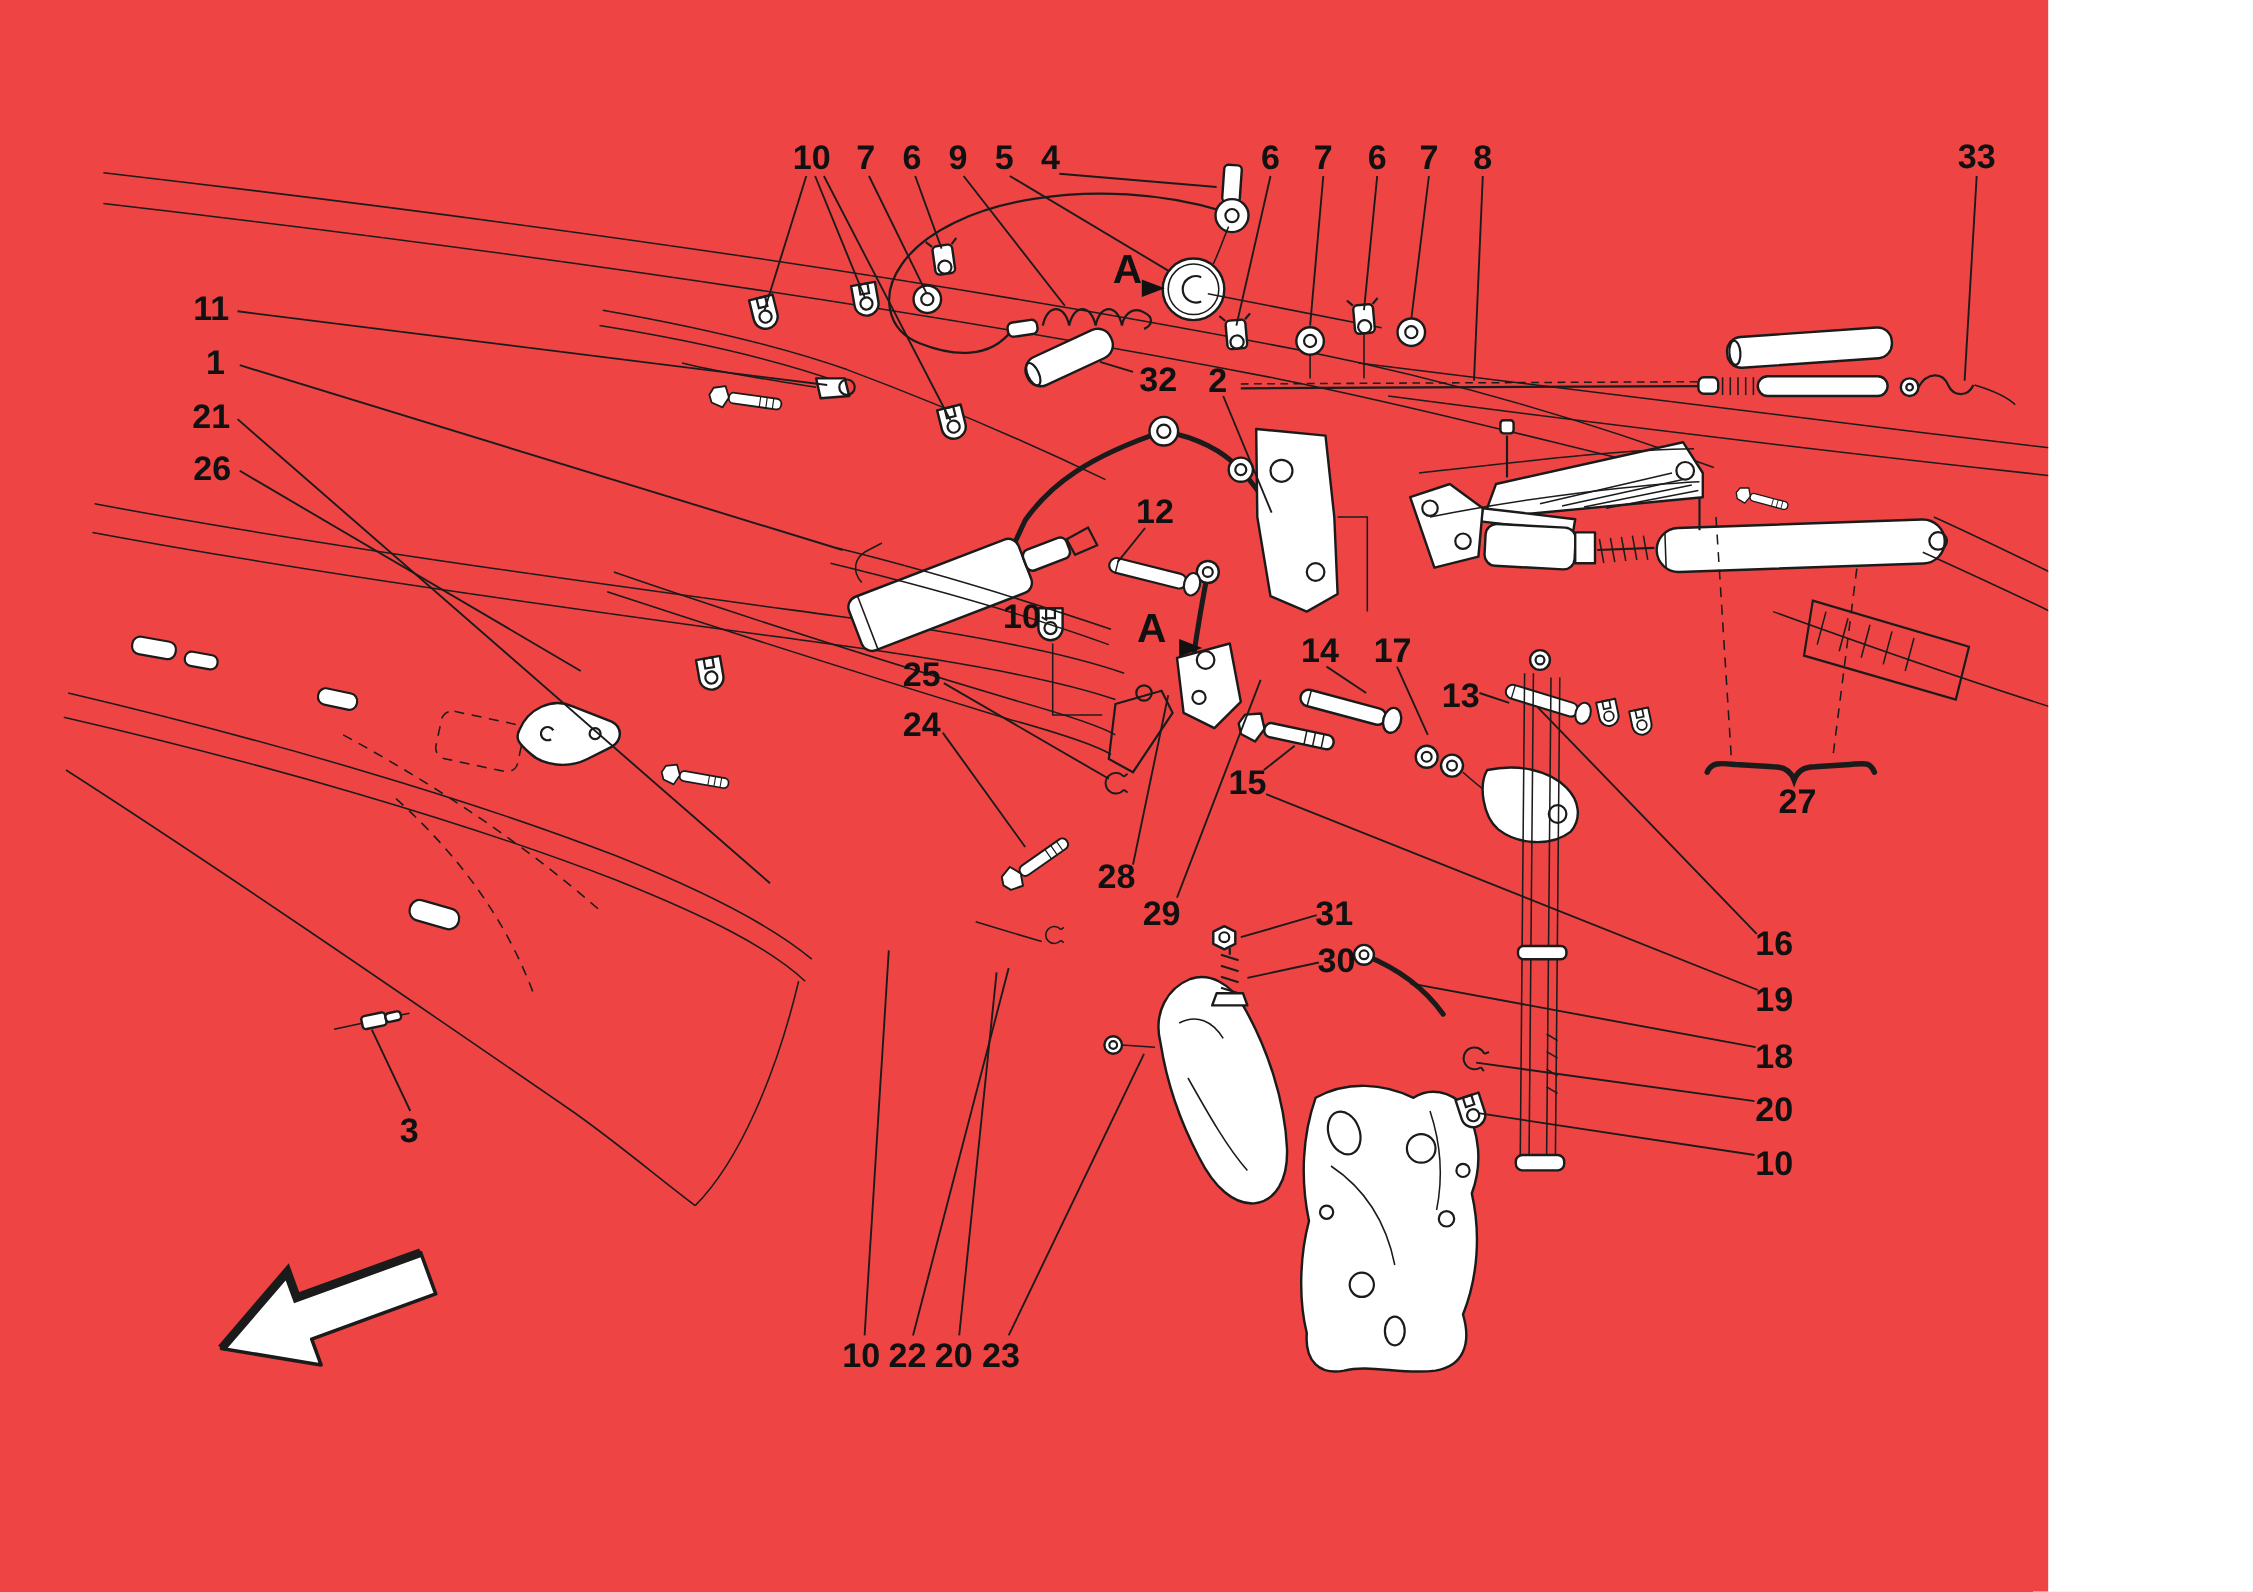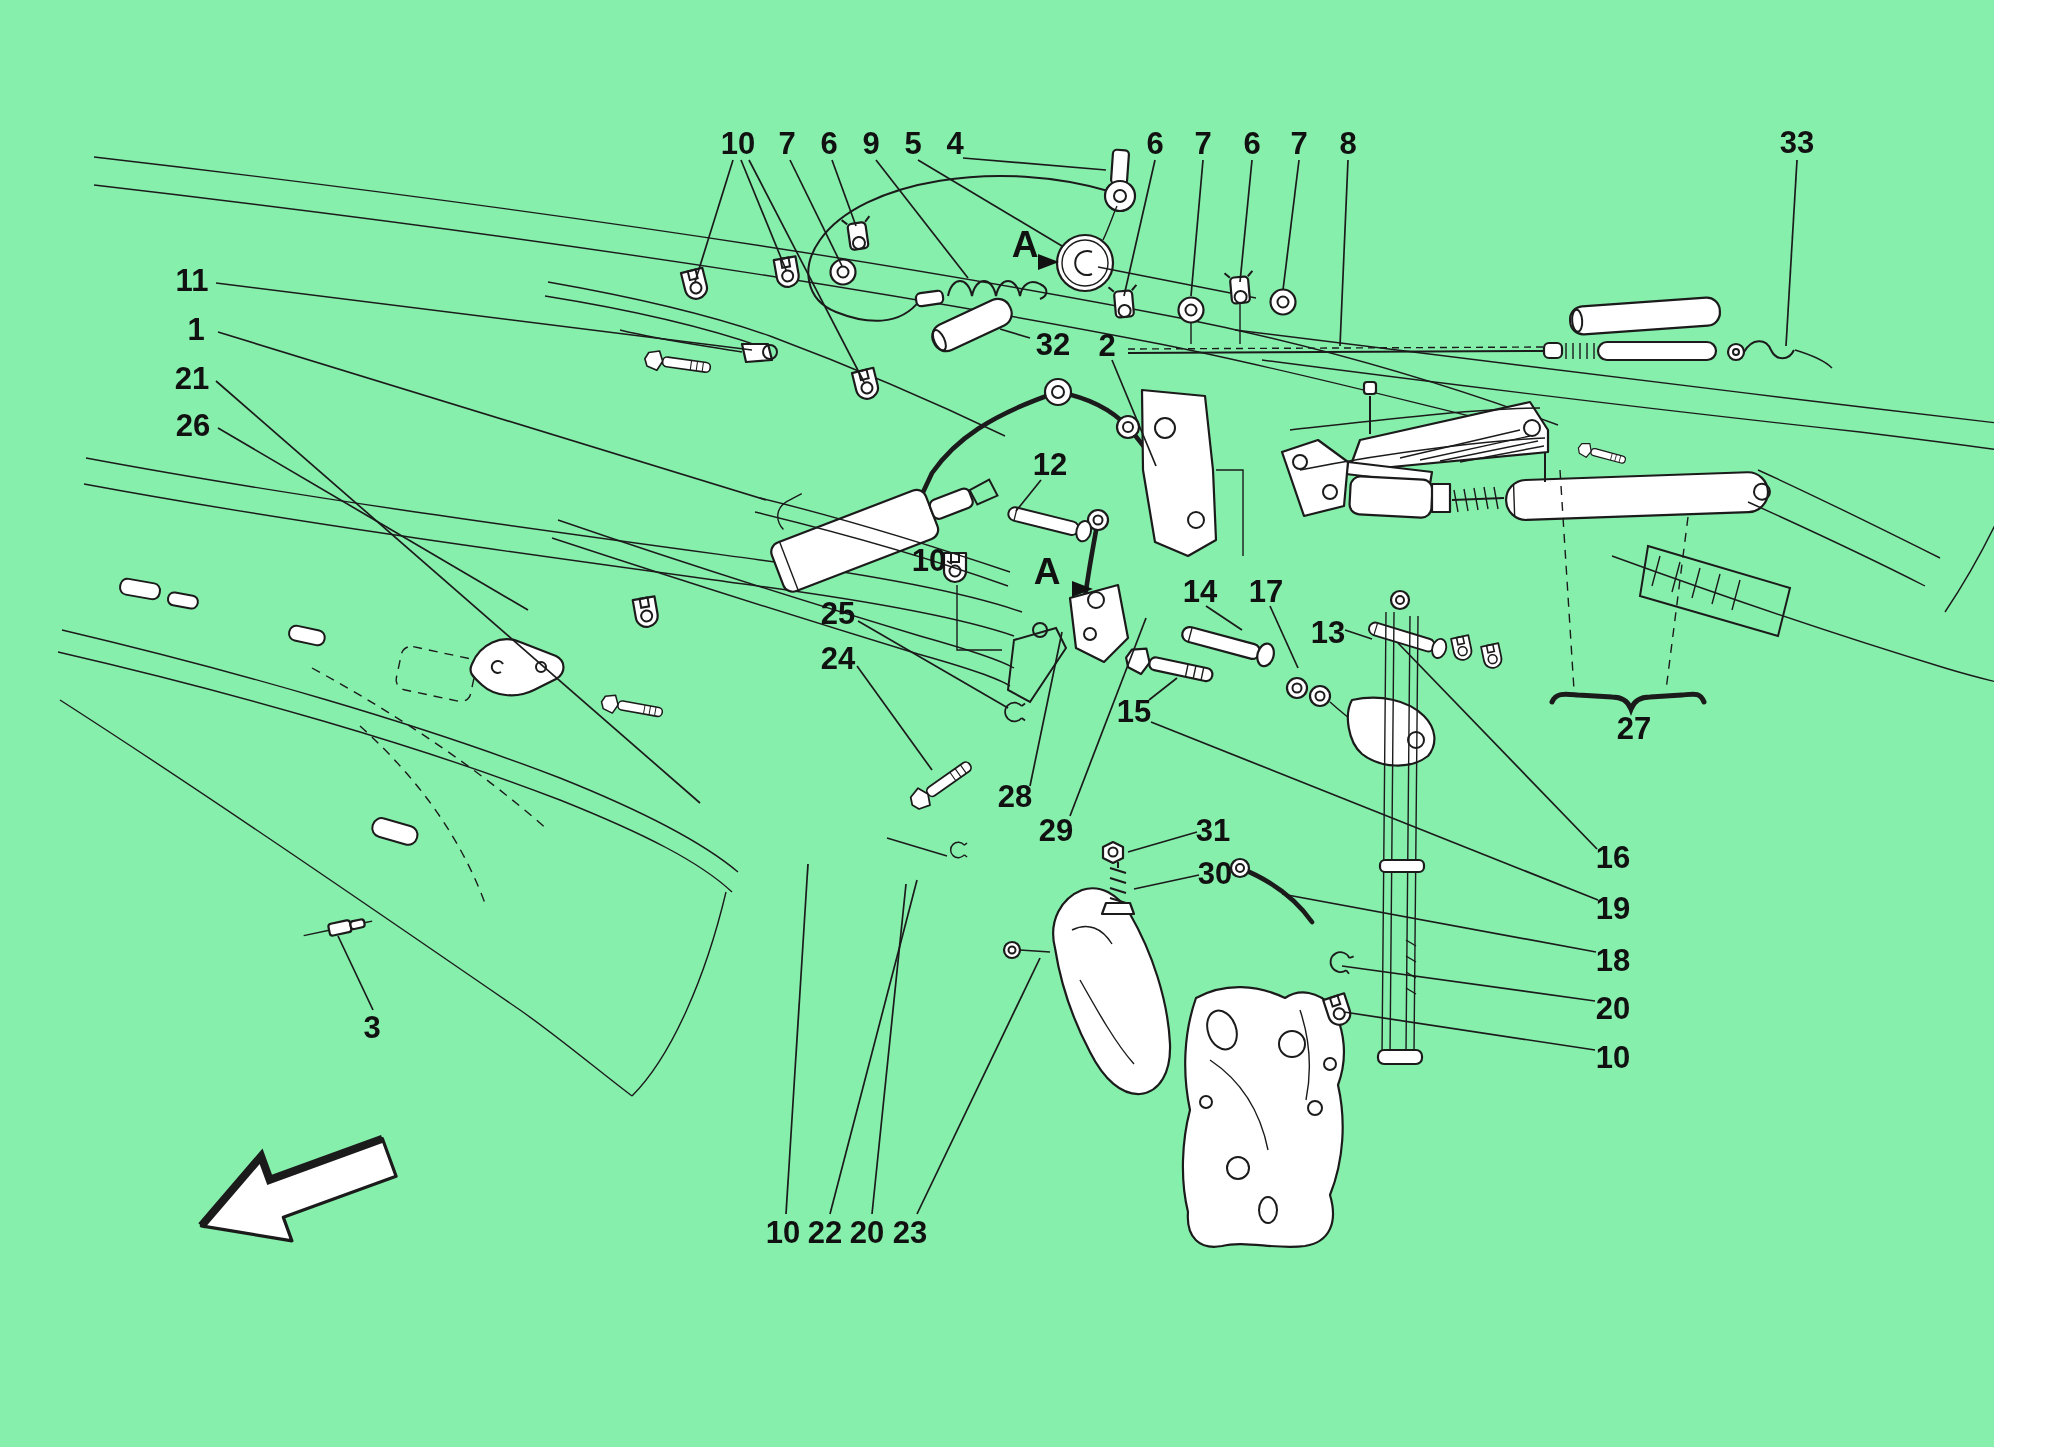--- a/index.html
+++ b/index.html
@@ -1,17 +1,17 @@
 <!DOCTYPE html>
 <html><head>
 <meta charset="utf-8">
 <style>
   html,body{margin:0;padding:0;background:#ffffff;}
-  .stage{position:relative;width:1994px;height:1447px;background:#86efac;overflow:hidden;
-         font-family:"Liberation Sans", sans-serif;}
+  .stage{position:relative;width:1820px;height:1447px;background:#ef4444;overflow:hidden;
+         font-family:"Liberation Sans", sans-serif;padding-left:42px;}
   svg{position:absolute;left:0;top:0;}
   .thin  {fill:none;stroke:#1b1b1b;stroke-width:1.4;}
   .med   {fill:#ffffff;stroke:#1b1b1b;stroke-width:2;}
   .medn  {fill:none;stroke:#1b1b1b;stroke-width:2;}
   .bold  {fill:none;stroke:#1b1b1b;stroke-width:4.6;stroke-linecap:round;stroke-linejoin:round;}
   .part  {fill:#ffffff;stroke:#1b1b1b;stroke-width:2.2;stroke-linejoin:round;}
   .dash  {fill:none;stroke:#1b1b1b;stroke-width:1.4;stroke-dasharray:9 7;}
   .leader{stroke:#1b1b1b;stroke-width:1.7;}
   .callout{font-family:"Liberation Sans", sans-serif;font-weight:bold;font-size:31px;fill:#111;}
   .viewmark{font-family:"Liberation Sans", sans-serif;font-weight:bold;font-size:37px;fill:#111;}

